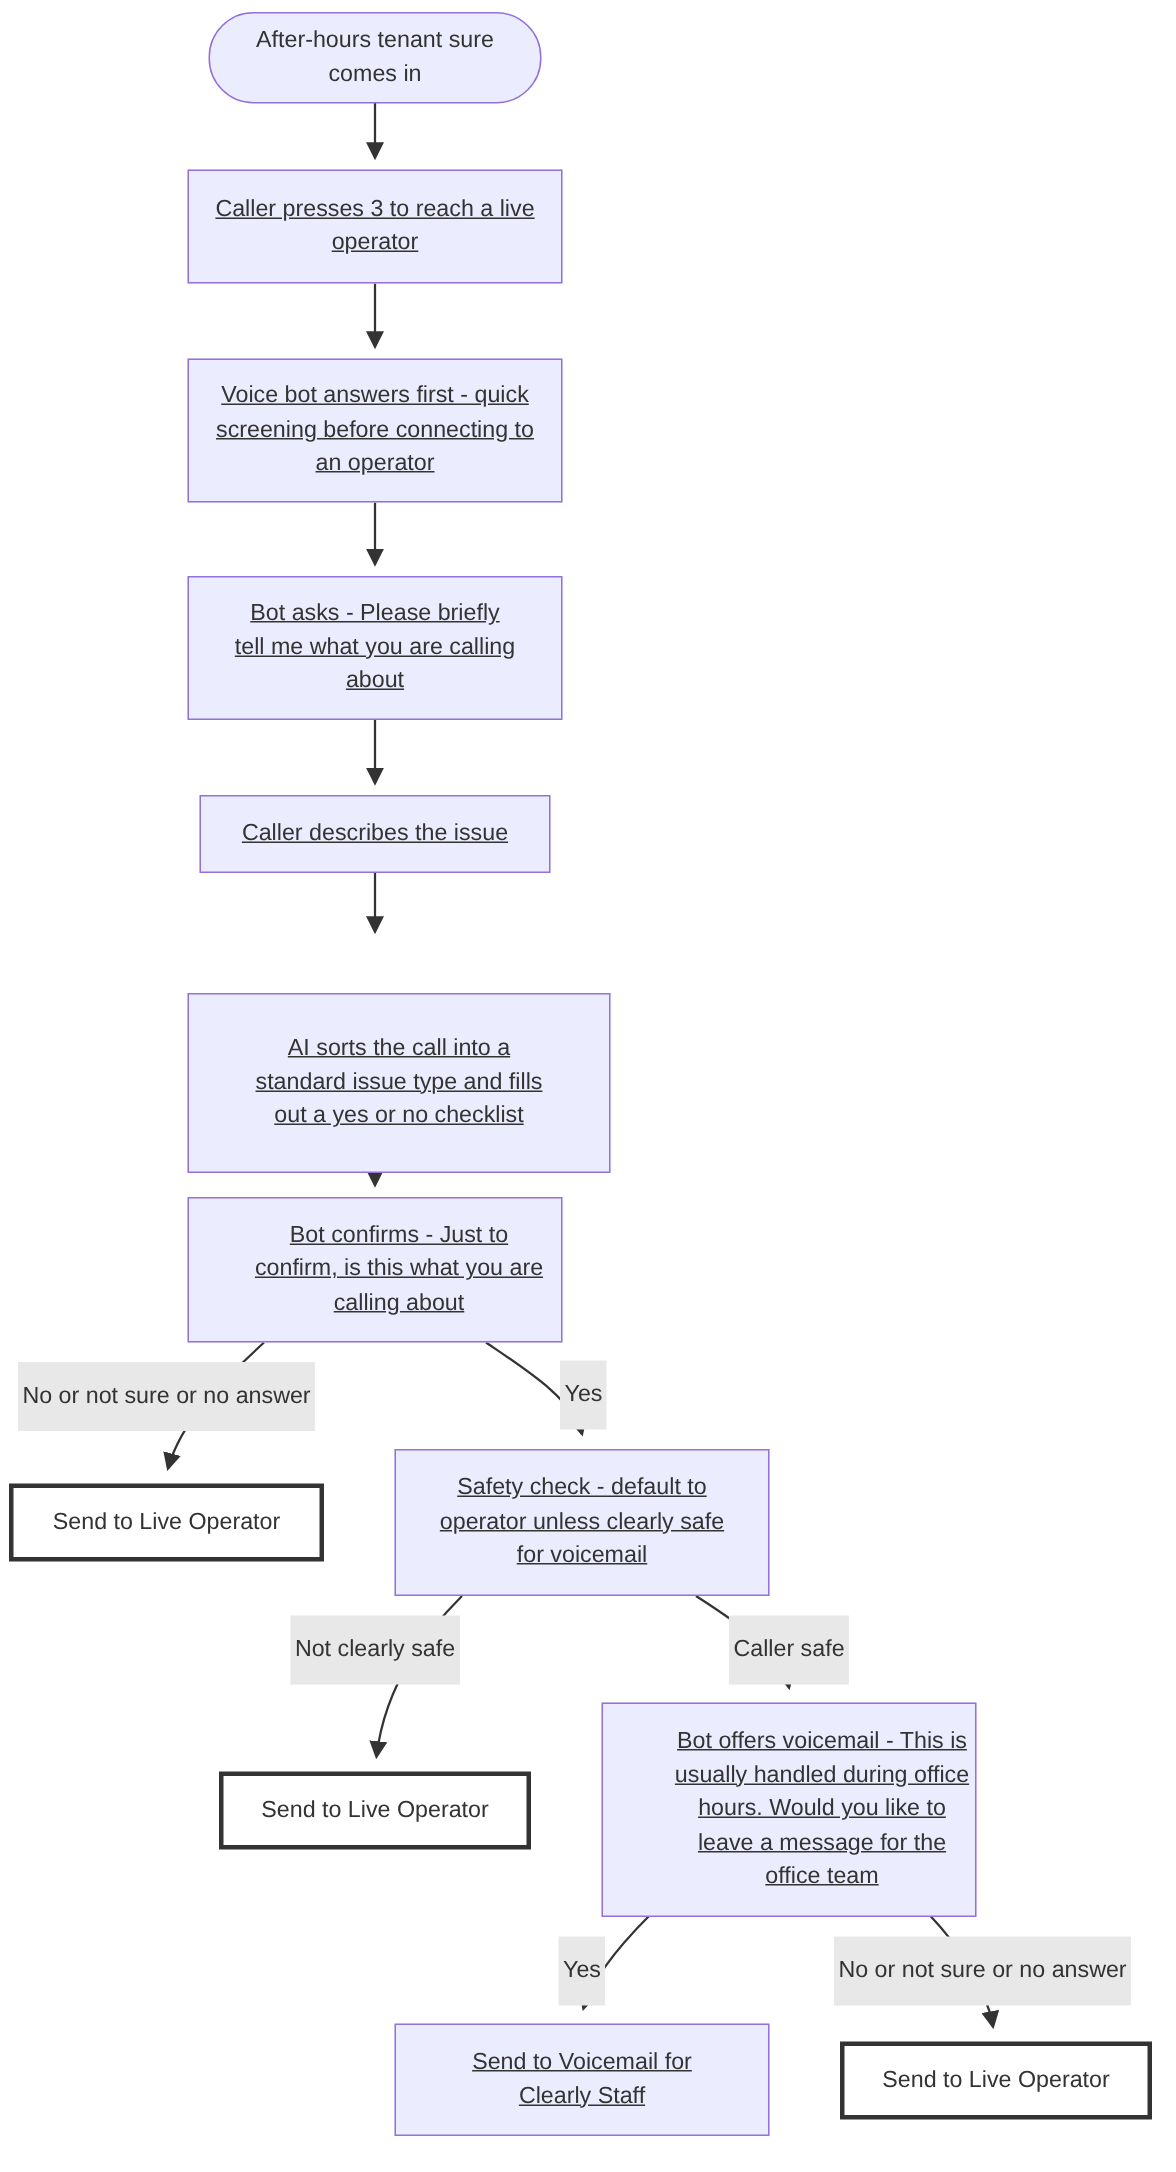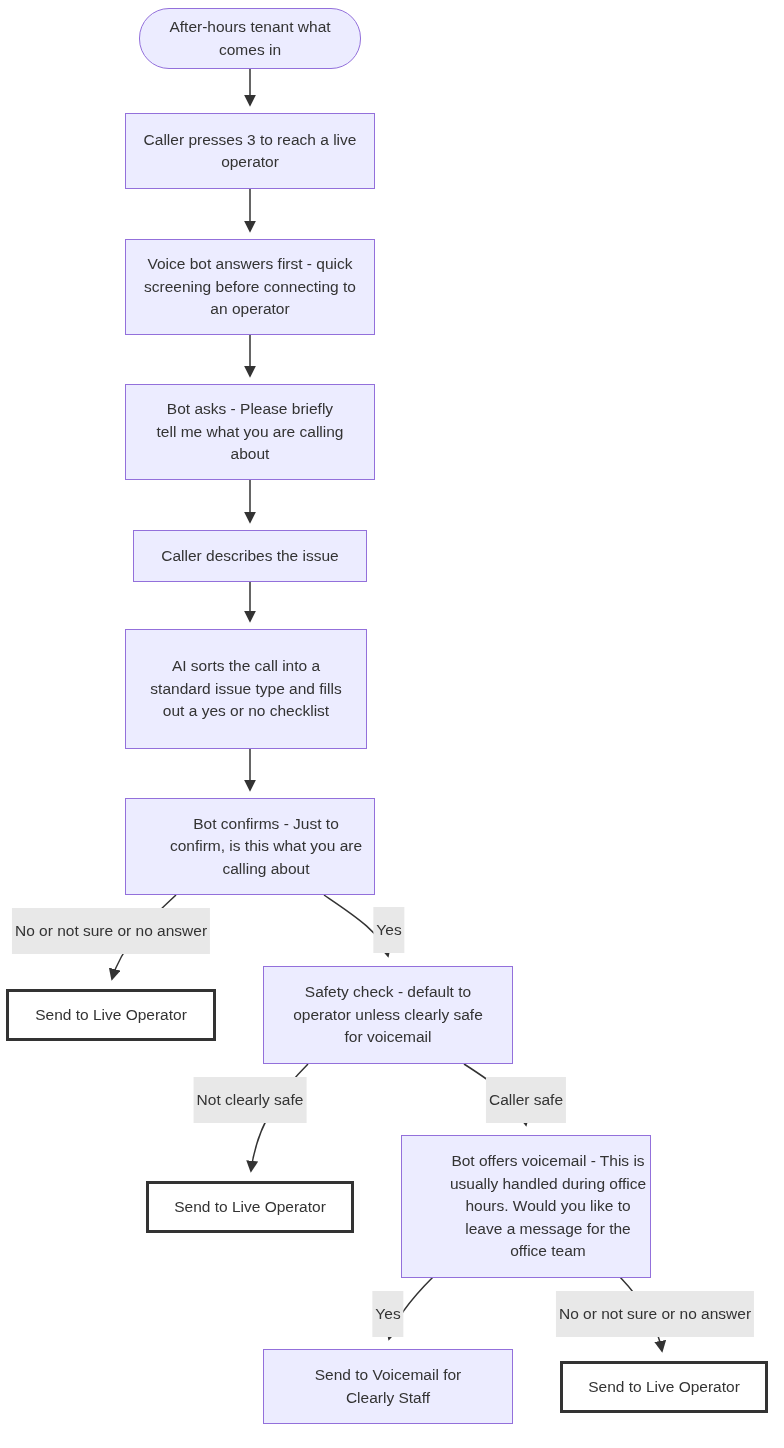--- a/index.html
+++ b/index.html
@@ -25,20 +25,21 @@
     position:absolute;
     box-sizing:border-box;
     display:flex;align-items:center;justify-content:center;
     text-align:center;
     font-size:15.5px;line-height:22.5px;
     color:var(--text);
   }
   .process{
     background:var(--node-fill);
     border:1px solid var(--node-border);
+    text-decoration:underline;
   }
   .stadium{
     background:var(--node-fill);
     border:1px solid var(--node-border);
     border-radius:30px;
   }
   .terminal{
     background:var(--terminal-fill);
     border:3px solid var(--terminal-border);
   }
@@ -81,40 +82,40 @@
   </svg>
 
   <div class="edge-label" style="left:111px;top:931px;">No or not sure or no answer</div>
   <div class="edge-label" style="left:389px;top:930px;">Yes</div>
   <div class="edge-label" style="left:250px;top:1100px;">Not clearly safe</div>
   <div class="edge-label" style="left:526px;top:1100px;">Caller safe</div>
   <div class="edge-label" style="left:388px;top:1314px;">Yes</div>
   <div class="edge-label" style="left:655px;top:1314px;">No or not sure or no answer</div>
 
   <div class="node stadium" style="left:139px;top:8px;width:222px;height:61px;">
-    <span class="node-label" style="max-width:190px;">After-hours tenant what comes in</span>
+    <span class="node-label" style="max-width:190px;">After-hours tenant sure comes in</span>
   </div>
 
   <div class="node process" style="left:125px;top:113px;width:250px;height:76px;">
     <span class="node-label">Caller presses 3 to reach a live operator</span>
   </div>
 
   <div class="node process" style="left:125px;top:239px;width:250px;height:96px;text-align:center;">
     <span class="node-label">Voice bot answers first - quick screening before connecting to an operator</span>
   </div>
 
   <div class="node process" style="left:125px;top:384px;width:250px;height:96px;">
     <span class="node-label" style="max-width:190px;">Bot asks - Please briefly tell me what you are calling about</span>
   </div>
 
   <div class="node process" style="left:133px;top:530px;width:234px;height:52px;align-items:center;">
     <span class="node-label">Caller describes the issue</span>
   </div>
 
-  <div class="node process" style="left:125px;top:629px;width:242px;height:120px;">
+  <div class="node process" style="left:125px;top:662px;width:282px;height:120px;">
     <span class="node-label" style="max-width:195px;">AI sorts the call into a standard issue type and fills out a yes or no checklist</span>
   </div>
 
   <div class="node process" style="left:125px;top:798px;width:250px;height:97px;padding-left:32px;">
     <span class="node-label" style="max-width:200px;">Bot confirms - Just to confirm, is this what you are calling about</span>
   </div>
 
   <div class="node terminal" style="left:6px;top:989px;width:210px;height:52px;">
     <span class="node-label">Send to Live Operator</span>
   </div>

